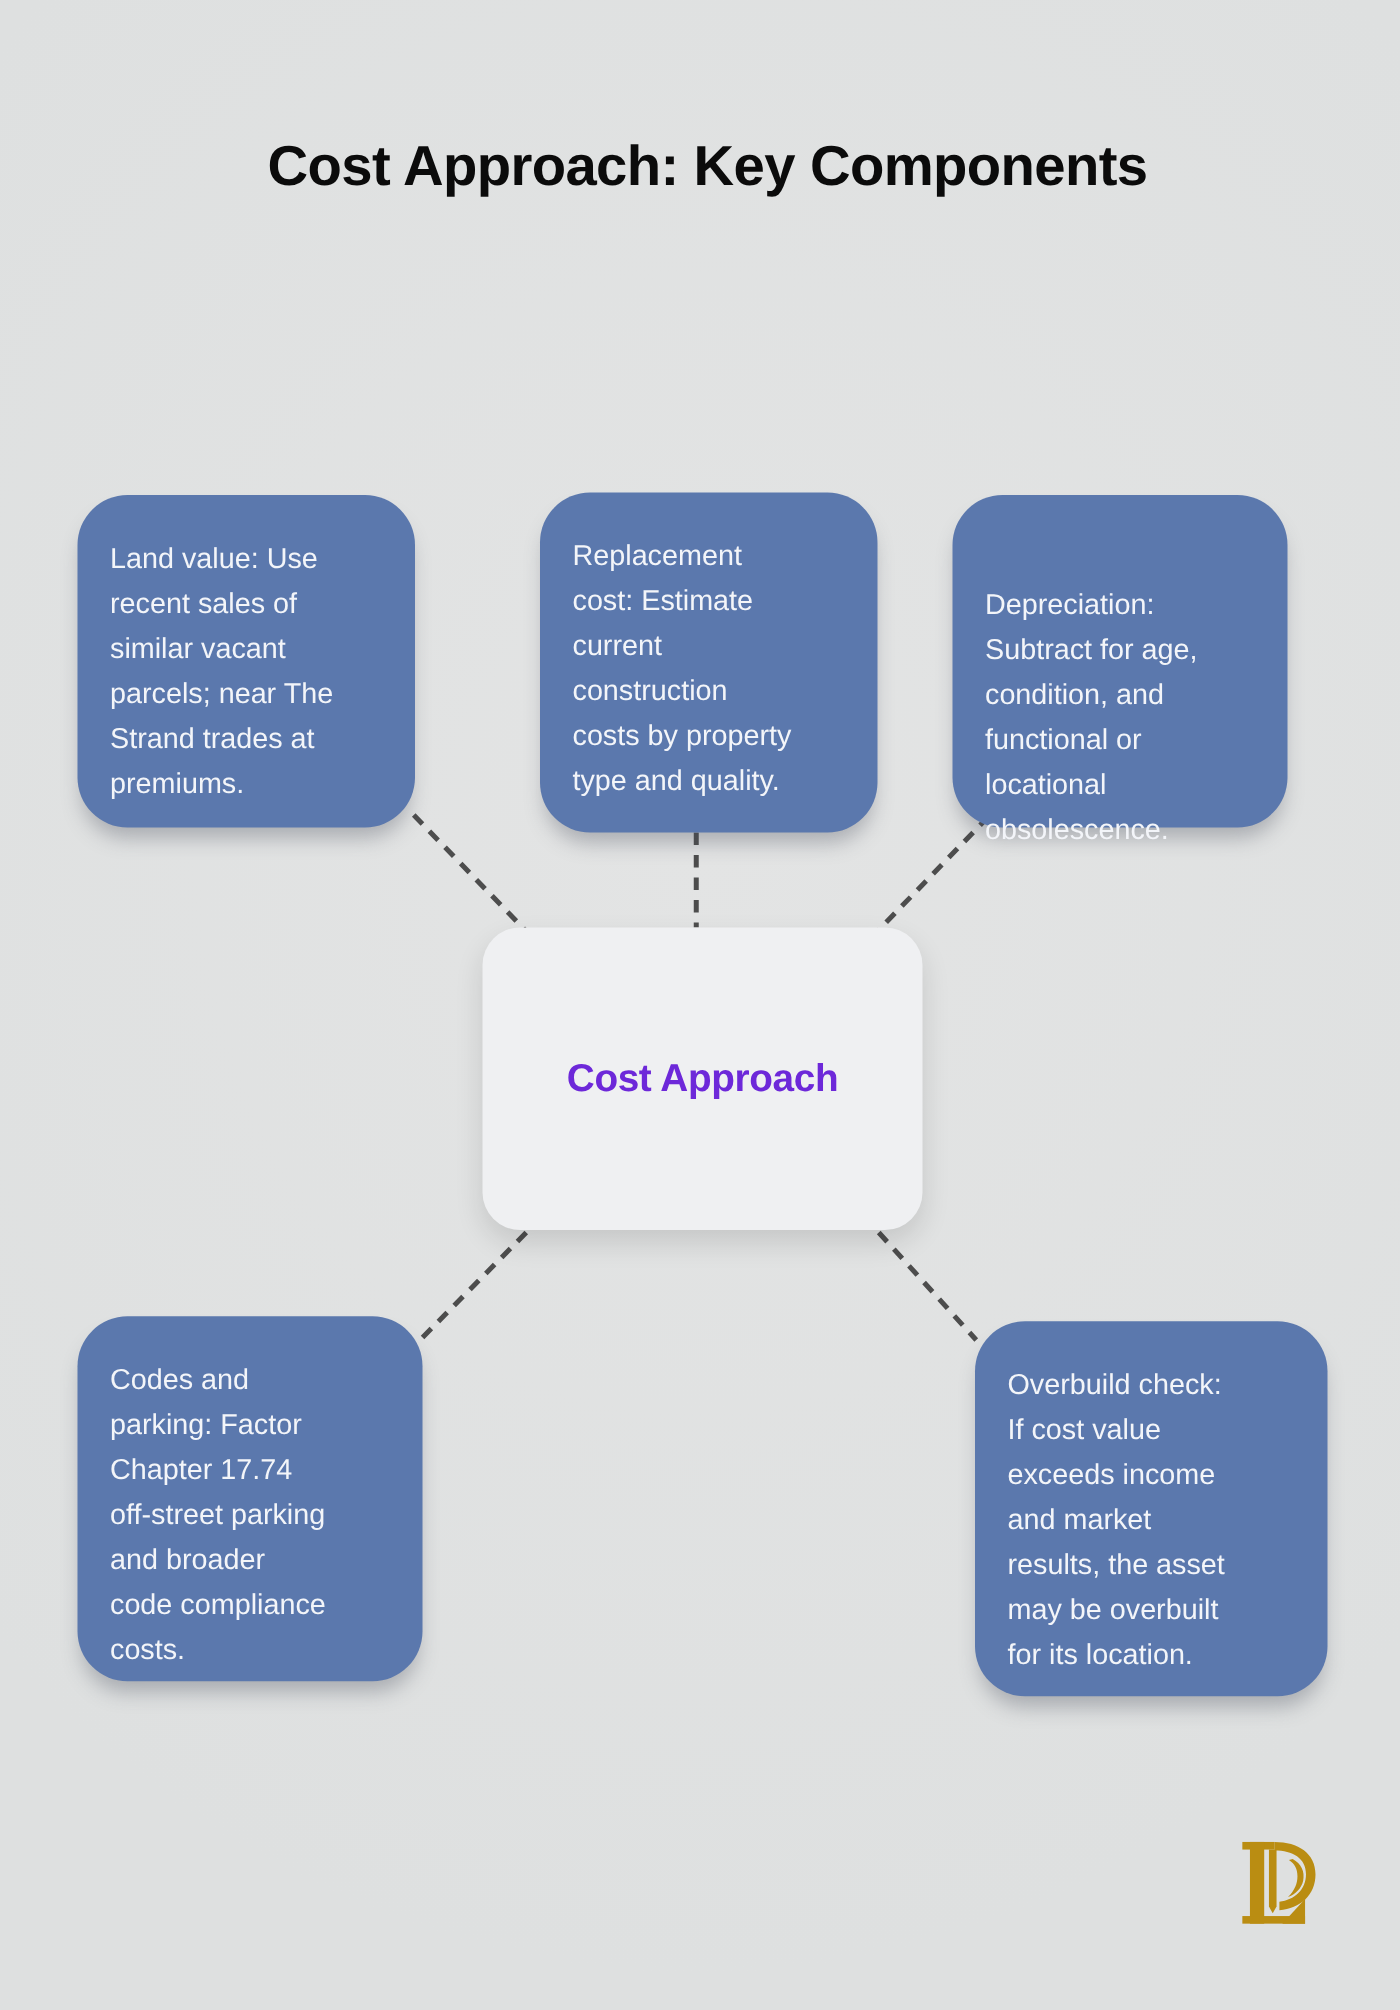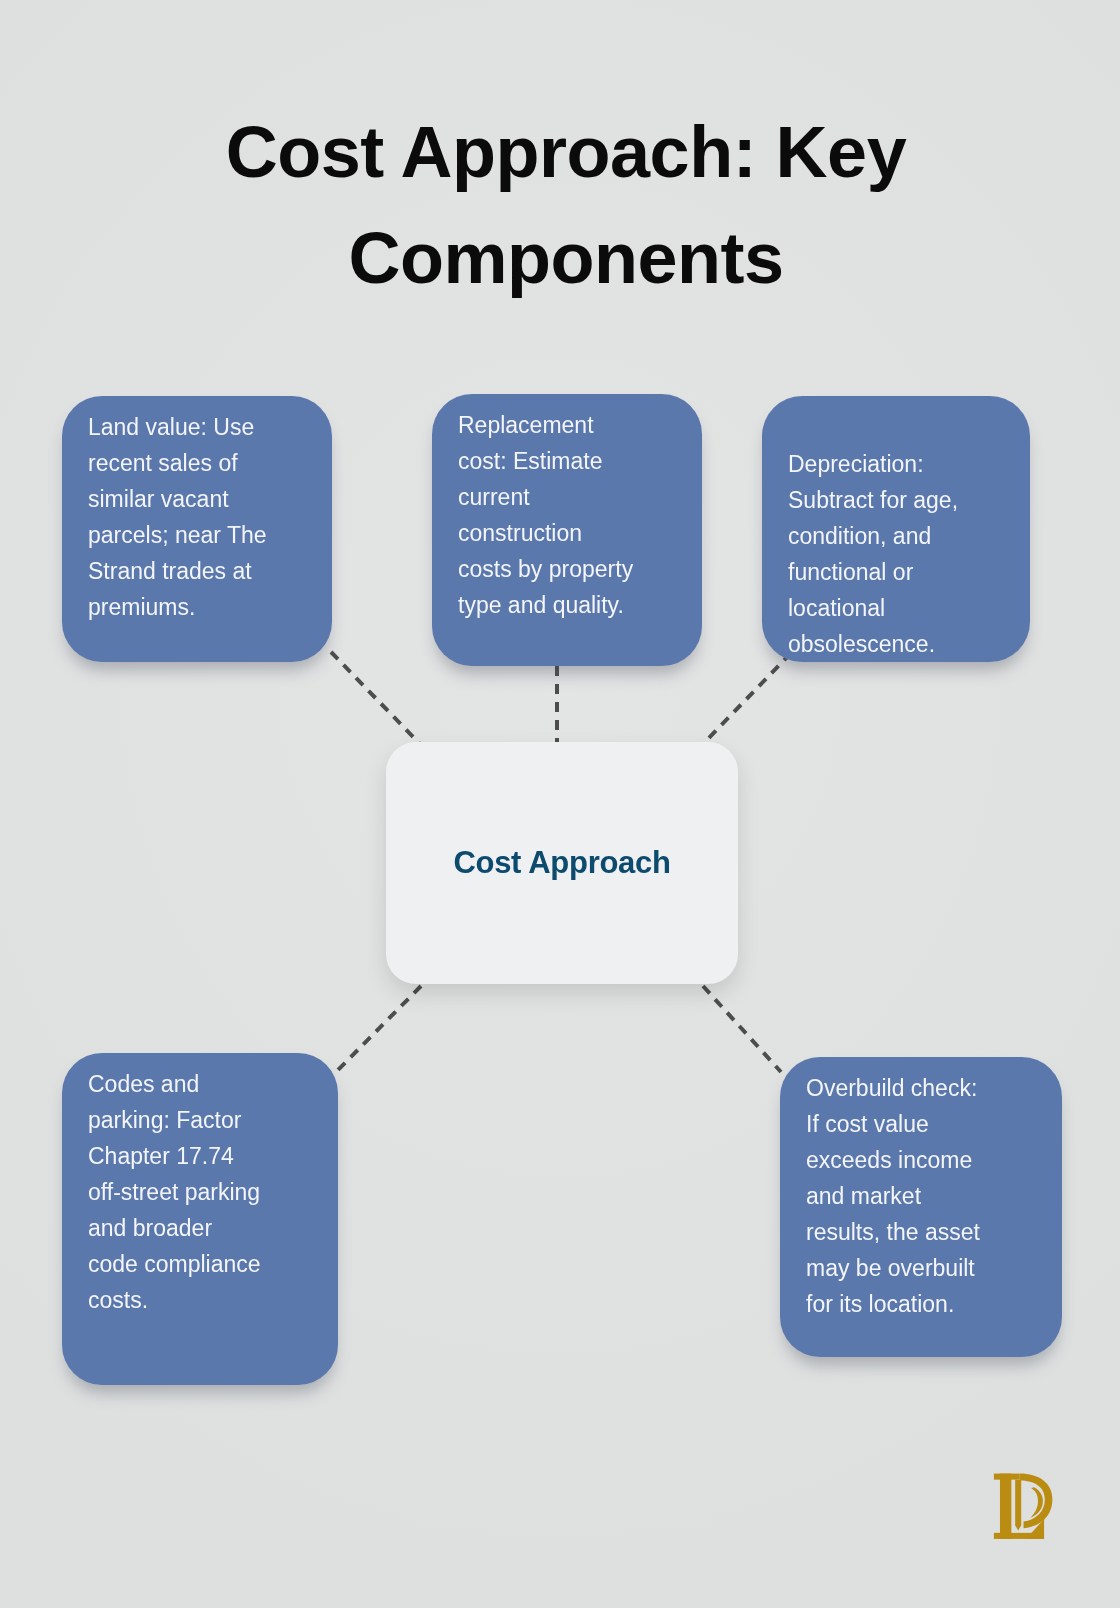--- a/index.html
+++ b/index.html
@@ -18,21 +18,21 @@
     font-family:"Liberation Sans","DejaVu Sans",sans-serif;
     background:radial-gradient(95% 75% at 50% 42%, #e3e4e4 0%, var(--background) 75%);
     overflow:hidden;
   }
   .title{
     position:absolute;
     top:100px; left:12px; right:0;
     margin:0 auto;
     max-width:780px;
     text-align:center;
-    font-size:72px;
+    font-size:45px;
     line-height:1.47;
     font-weight:800;
     letter-spacing:-0.5px;
     color:var(--title-color);
   }
   .connectors{
     position:absolute; top:0; left:0;
     width:1120px; height:1608px;
     z-index:1;
   }
@@ -43,26 +43,26 @@
   }
   .node{
     position:absolute;
     background:var(--node-blue);
     border-radius:40px;
     z-index:2;
     box-shadow:0 12px 16px -4px rgba(70,75,88,0.35);
     color:var(--node-text);
     font-size:23px;
     line-height:36px;
-    padding:13px 24px 24px 26px;
+    padding:32px 24px 24px 26px;
   }
   .n1{left:62px;  top:396px;  width:270px; height:266px;}
   .n2{left:420px; top:394px;  width:270px; height:272px;margin-left:12px;}
   .n3{left:762px; top:396px;  width:268px; height:266px;}
-  .n4{left:62px;  top:1053px; width:276px; height:332px;}
+  .n4{left:62px;  top:1053px; width:276px; height:292px;}
   .n5{left:780px; top:1057px; width:282px; height:300px;}
   .n1 p{max-width:200px;}
   .n2 p{max-width:182px;}
   .n3 p{max-width:195px;margin-top:37px;}
   .n4 p{max-width:180px;}
   .n5 p{max-width:180px;}
   .center-node{
     position:absolute;
     left:386px; top:742px;
     width:352px; height:242px;
@@ -70,21 +70,21 @@
     border-radius:30px;
     z-index:2;
     box-shadow:0 10px 22px rgba(0,0,0,0.12);
     display:flex;
     align-items:center;
     justify-content:center;
   }
   .center-node span{
     font-size:31px;
     font-weight:700;
-    color:#0c4a6e;
+    color:#6d28d9;
     letter-spacing:-0.3px;
   }
   .logo{
     position:absolute;
     left:984px; top:1466px;
     width:76px; height:82px;
     z-index:2;
   }
   .logo svg{width:100%;height:100%;fill:var(--logo-gold);}
 </style>

